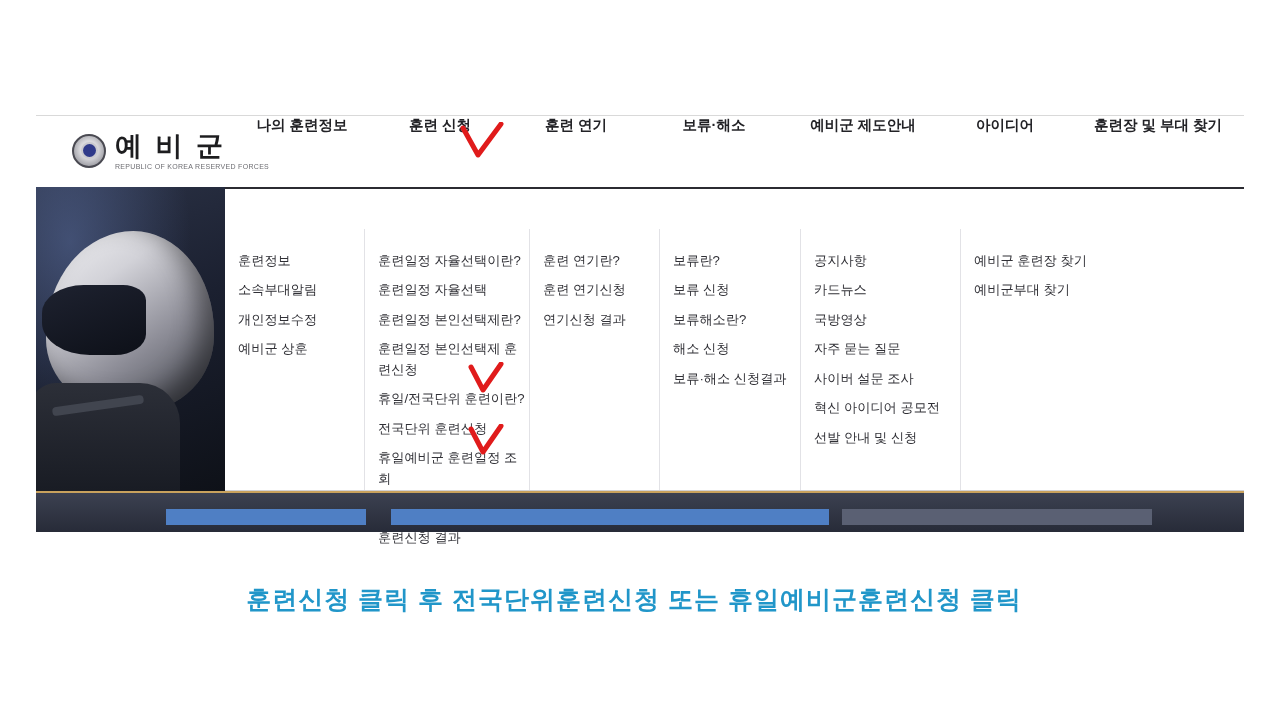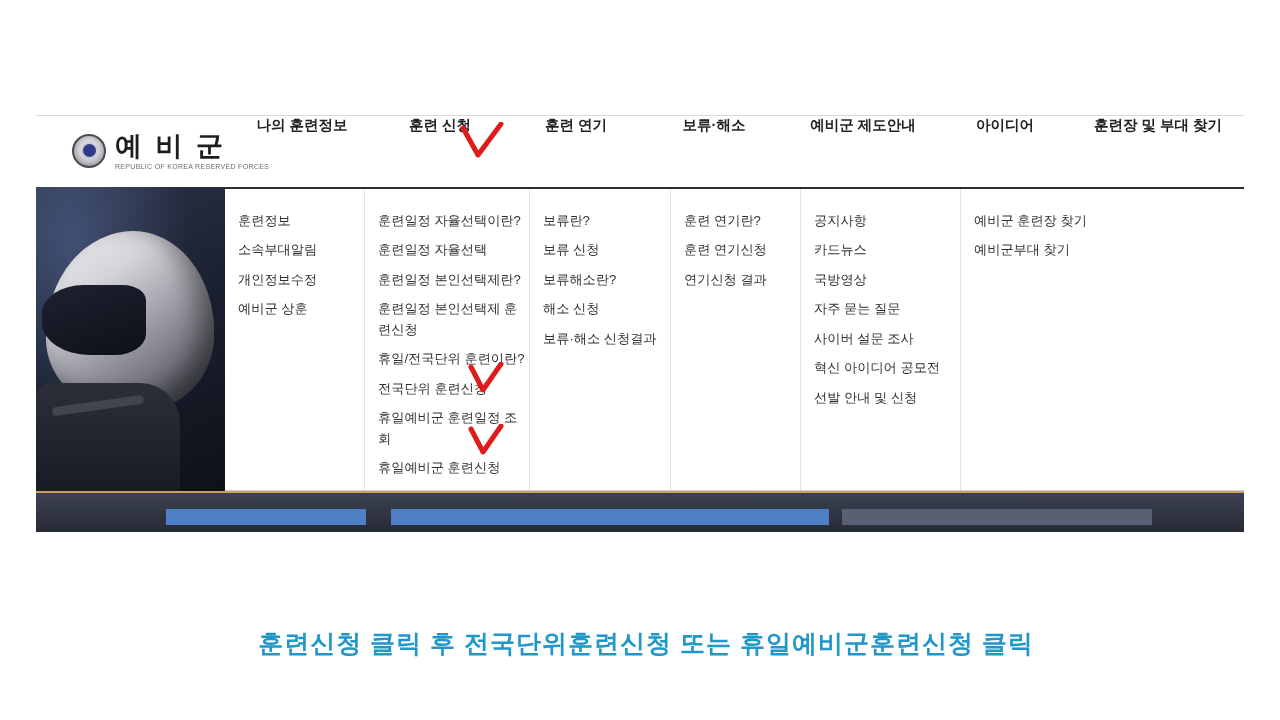--- a/index.html
+++ b/index.html
@@ -114,20 +114,21 @@
     background: #ffffff;
     border-top: 2px solid #2b2b31;
     border-bottom: 1px solid #d2d2d6;
     box-sizing: border-box;
     display: flex;
   }
   .col {
     box-sizing: border-box;
     padding: 22px 0 0 13px;
     border-right: 1px solid #e2e2e6;
+    margin-top: 40px;
   }
   .col:last-child { border-right: none; }
   .col.c0 { width: 140px; }
   .col.c1 { width: 165px; }
   .col.c2 { width: 130px; }
   .col.c3 { width: 141px; }
   .col.c4 { width: 138px; }
   .col.c5 { width: 160px; }
   .col.c6 { width: 145px; }
   .menu-link {
@@ -248,29 +249,28 @@
     pointer-events: none;
   }
   .check svg { display: block; }
   .check.c-main  { left: 460px; top: 122px; }
   .check.c-item1 { left: 468px; top: 362px; }
   .check.c-item2 { left: 468px; top: 424px; }
 
   
   .caption {
     position: absolute;
-    left: 16px;
+    left: 4px;
     top: 583px;
     width: 1260px;
     text-align: center;
     font-size: 25px;
     font-weight: bold;
     color: #2196c9;
     letter-spacing: 1px;
-    margin-top: 44px;
   }
 </style>
 </head>
 <body>
 
 <div id="page">
 
   <div class="header-rule-top"></div>
 
   <div class="header">
@@ -319,32 +319,32 @@
       <div class="menu-link">훈련일정 자율선택</div>
       <div class="menu-link">훈련일정 본인선택제란?</div>
       <div class="menu-link">훈련일정 본인선택제 훈련신청</div>
       <div class="menu-link">휴일/전국단위 훈련이란?</div>
       <div class="menu-link">전국단위 훈련신청</div>
       <div class="menu-link">휴일예비군 훈련일정 조회</div>
       <div class="menu-link">휴일예비군 훈련신청</div>
       <div class="menu-link">훈련신청 결과</div>
     </div>
 
+    <div class="col c2">
+      <div class="menu-link">훈련 연기란?</div>
+      <div class="menu-link">훈련 연기신청</div>
+      <div class="menu-link">연기신청 결과</div>
+    </div>
+
     <div class="col c3">
       <div class="menu-link">보류란?</div>
       <div class="menu-link">보류 신청</div>
       <div class="menu-link">보류해소란?</div>
       <div class="menu-link">해소 신청</div>
       <div class="menu-link">보류·해소 신청결과</div>
-    </div>
-
-    <div class="col c2">
-      <div class="menu-link">훈련 연기란?</div>
-      <div class="menu-link">훈련 연기신청</div>
-      <div class="menu-link">연기신청 결과</div>
     </div>
 
 
     <div class="col c5">
       <div class="menu-link">공지사항</div>
       <div class="menu-link">카드뉴스</div>
       <div class="menu-link">국방영상</div>
       <div class="menu-link">자주 묻는 질문</div>
       <div class="menu-link">사이버 설문 조사</div>
       <div class="menu-link">혁신 아이디어 공모전</div>

